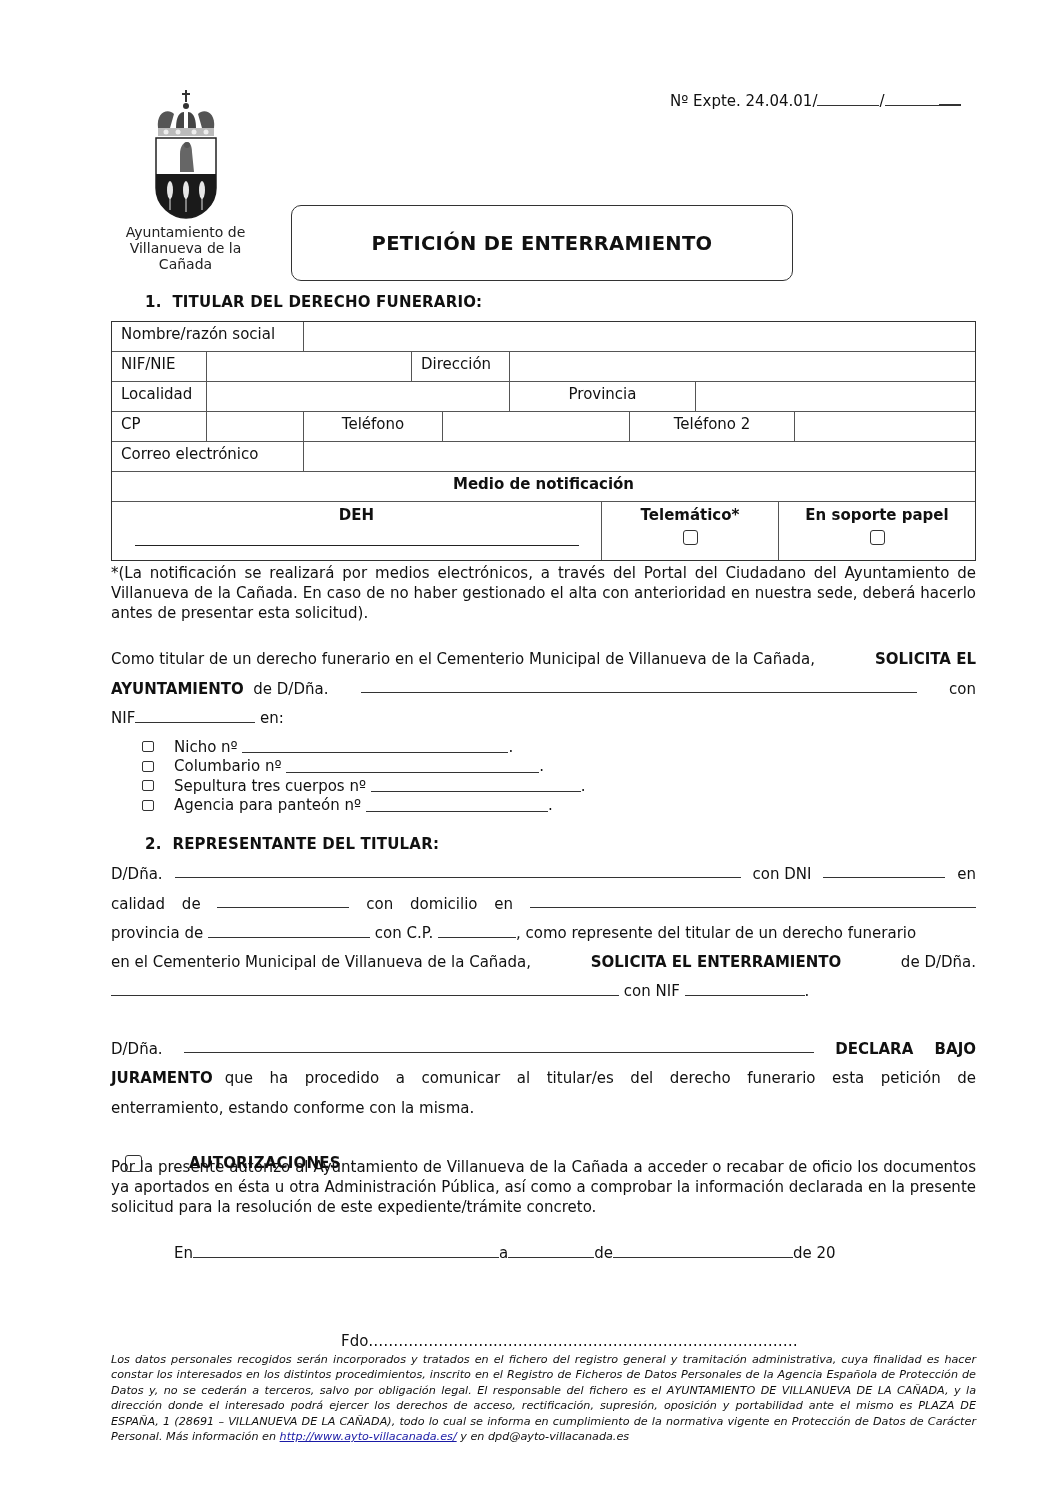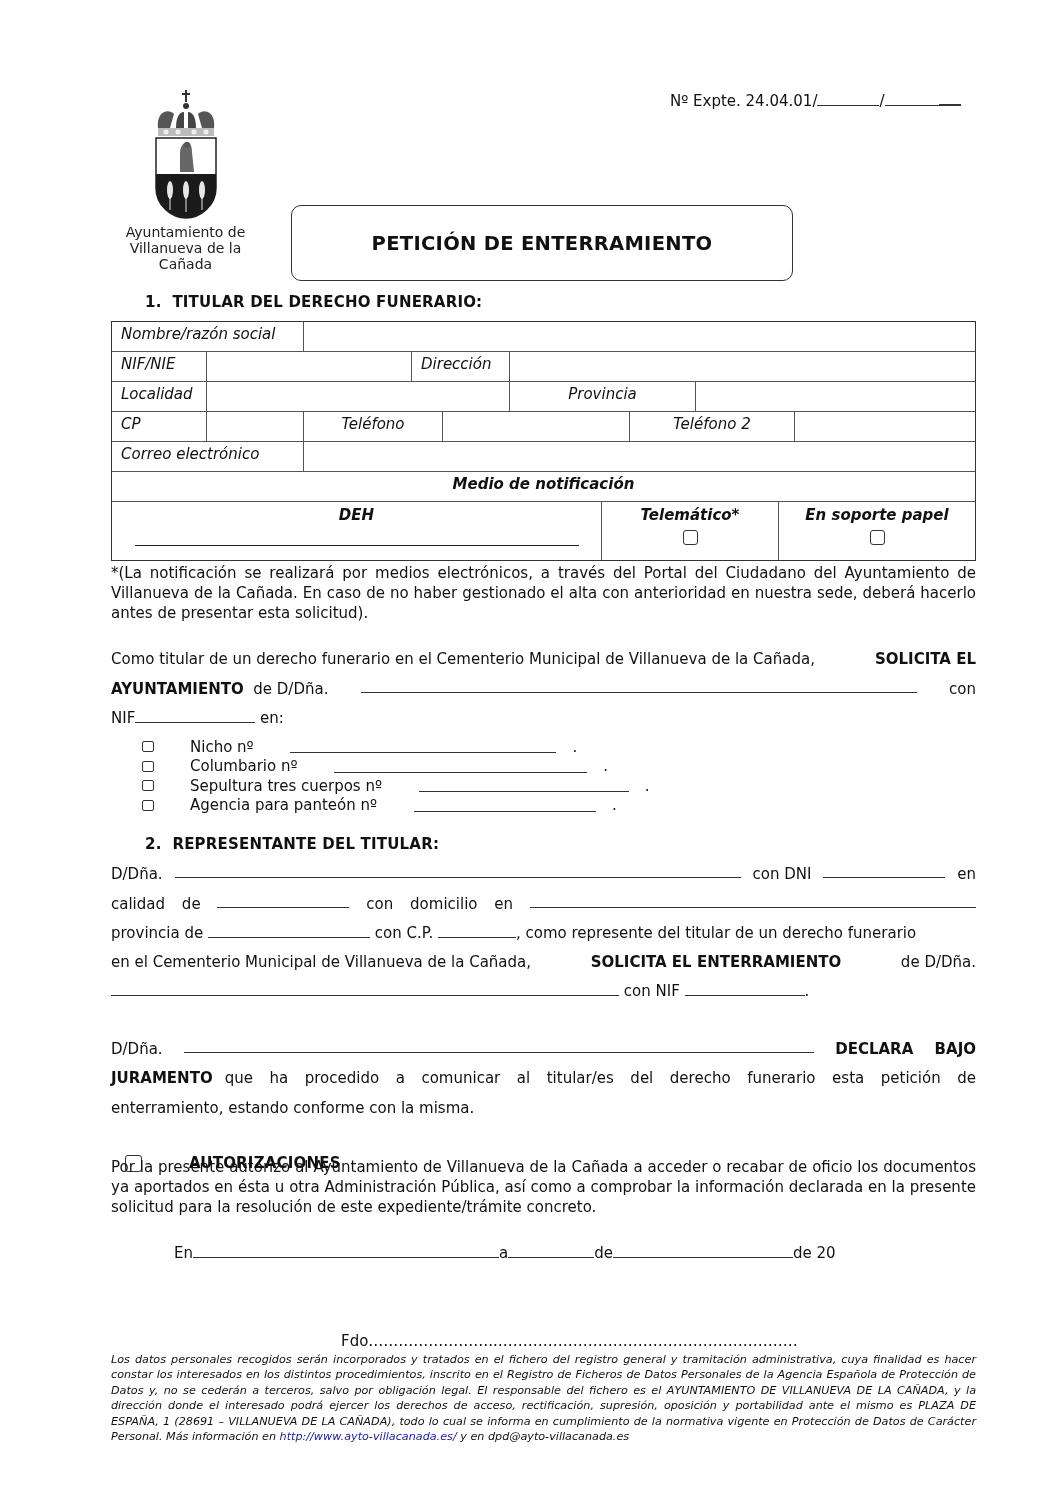--- a/index.html
+++ b/index.html
@@ -12,47 +12,47 @@
   .logo svg { display: block; margin: 0 auto; }
   .logo-text { font-size: 14px; line-height: 16px; color: #222; margin-top: 4px; }
   .expte { left: 670px; top: 92px; font-size: 15px; white-space: pre; }
   .title-box { left: 291px; top: 205px; width: 502px; height: 76px; border: 1.5px solid #333; border-radius: 10px; display: flex; align-items: center; justify-content: center; }
   .title-box span { font-weight: bold; font-size: 19.5px; letter-spacing: 0.3px; }
 
   .section-heading { font-weight: bold; font-size: 15px; letter-spacing: 0.2px; }
 
   
   .tbl { left: 111px; top: 321px; width: 865px; border: 1.3px solid #333; }
-  .row { display: flex; height: 30px; border-bottom: 1.3px solid #555; font-style: italic; }
+  .row { display: flex; height: 30px; border-bottom: 1.3px solid #555; }
   .row:last-child { border-bottom: none; }
   .cell { border-right: 1.3px solid #555; padding: 0 9px; display: flex; align-items: flex-start; padding-top: 3px; font-size: 15px; }
   .cell:last-child { border-right: none; }
   .cell.center { justify-content: center; }
   .cell.bold { font-weight: bold; }
   .notif-row { height: 58px; }
   .notif-cell { flex-direction: column; align-items: center; padding-top: 4px; font-weight: bold; }
   .chk { width: 15px; height: 15px; border: 1.3px solid #333; border-radius: 3px; display: inline-block; background: #fff; }
   .notif-cell .chk { margin-top: 6px; }
   .deh-line { width: 444px; border-bottom: 1.5px solid #222; margin-top: 21px; }
 
   .para { left: 111px; width: 865px; font-size: 15px; line-height: 20px; text-align: justify; }
   .line { left: 111px; width: 865px; font-size: 15px; white-space: nowrap; }
   .just { display: flex; justify-content: space-between; }
   .ul { display: inline-block; border-bottom: 1px solid #333; height: 13px; vertical-align: baseline; }
   b { font-weight: bold; }
 
   .opts { left: 142px; top: 737px; }
-  .opt { display: flex; align-items: center; height: 19.5px; font-size: 15px; gap: 16px; }
+  .opt { display: flex; align-items: center; height: 19.5px; font-size: 15px; }
   .opt .chk { width: 12px; height: 11px; border-radius: 2px; margin-right: 20px; }
 
   .auth-row { left: 125px; top: 1127px; display: flex; align-items: center; margin-top: 27px; }
   .auth-row .chk { width: 17px; height: 17px; margin-right: 47px; }
 
   .footer { left: 111px; top: 1352px; width: 865px; font-size: 11.2px; line-height: 15.4px; font-style: italic; text-align: justify; }
-  .footer a { color: #1a1aa6; }
+  .footer a { color: #1a1aa6; text-decoration: underline; }
 </style>
 </head>
 <body>
 
 <div class="abs logo">
   <svg width="72" height="132" viewBox="0 0 72 132">
     <line x1="36" y1="2" x2="36" y2="14" stroke="#333" stroke-width="2"></line>
     <line x1="32" y1="6" x2="40" y2="6" stroke="#333" stroke-width="2"></line>
     <circle cx="36" cy="18" r="3" fill="#333"></circle>
     <path d="M8 40 C6 24 18 20 24 26 L20 40 Z" fill="#555"></path>

